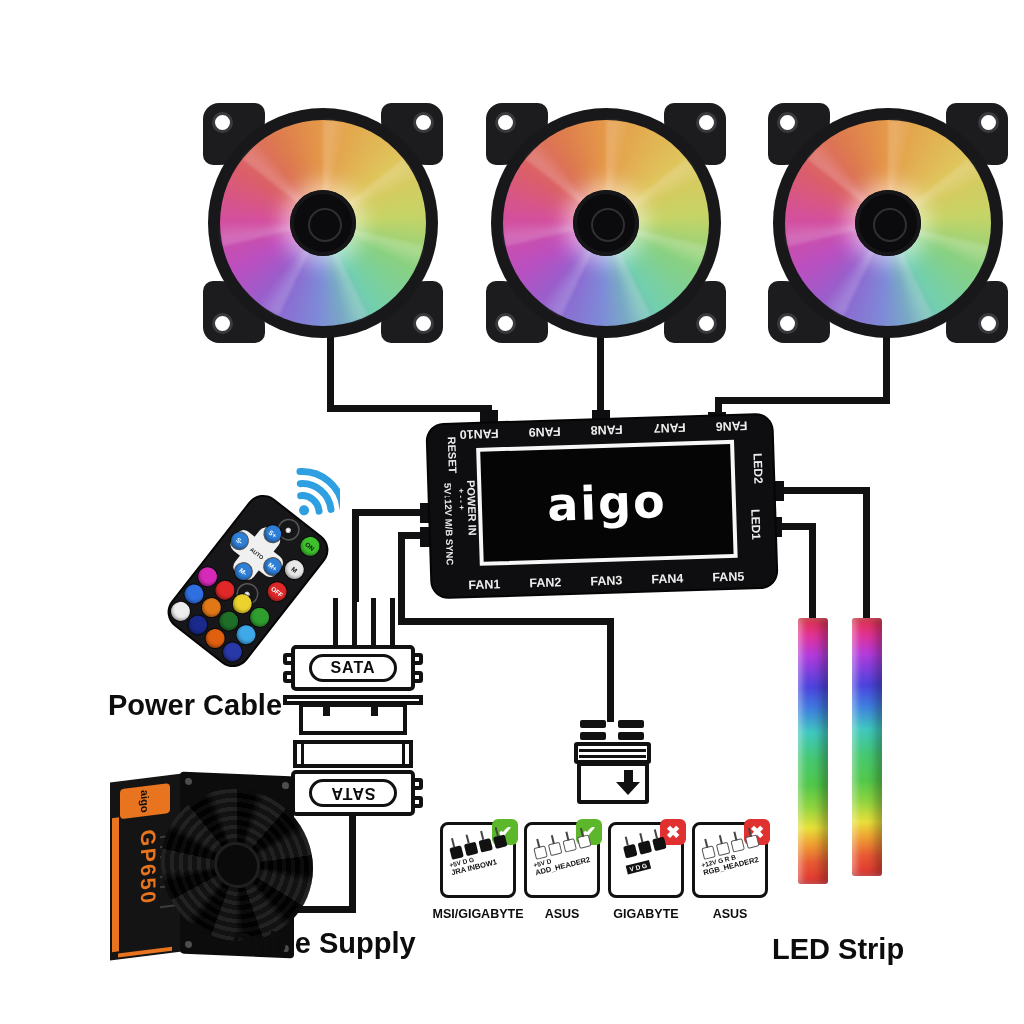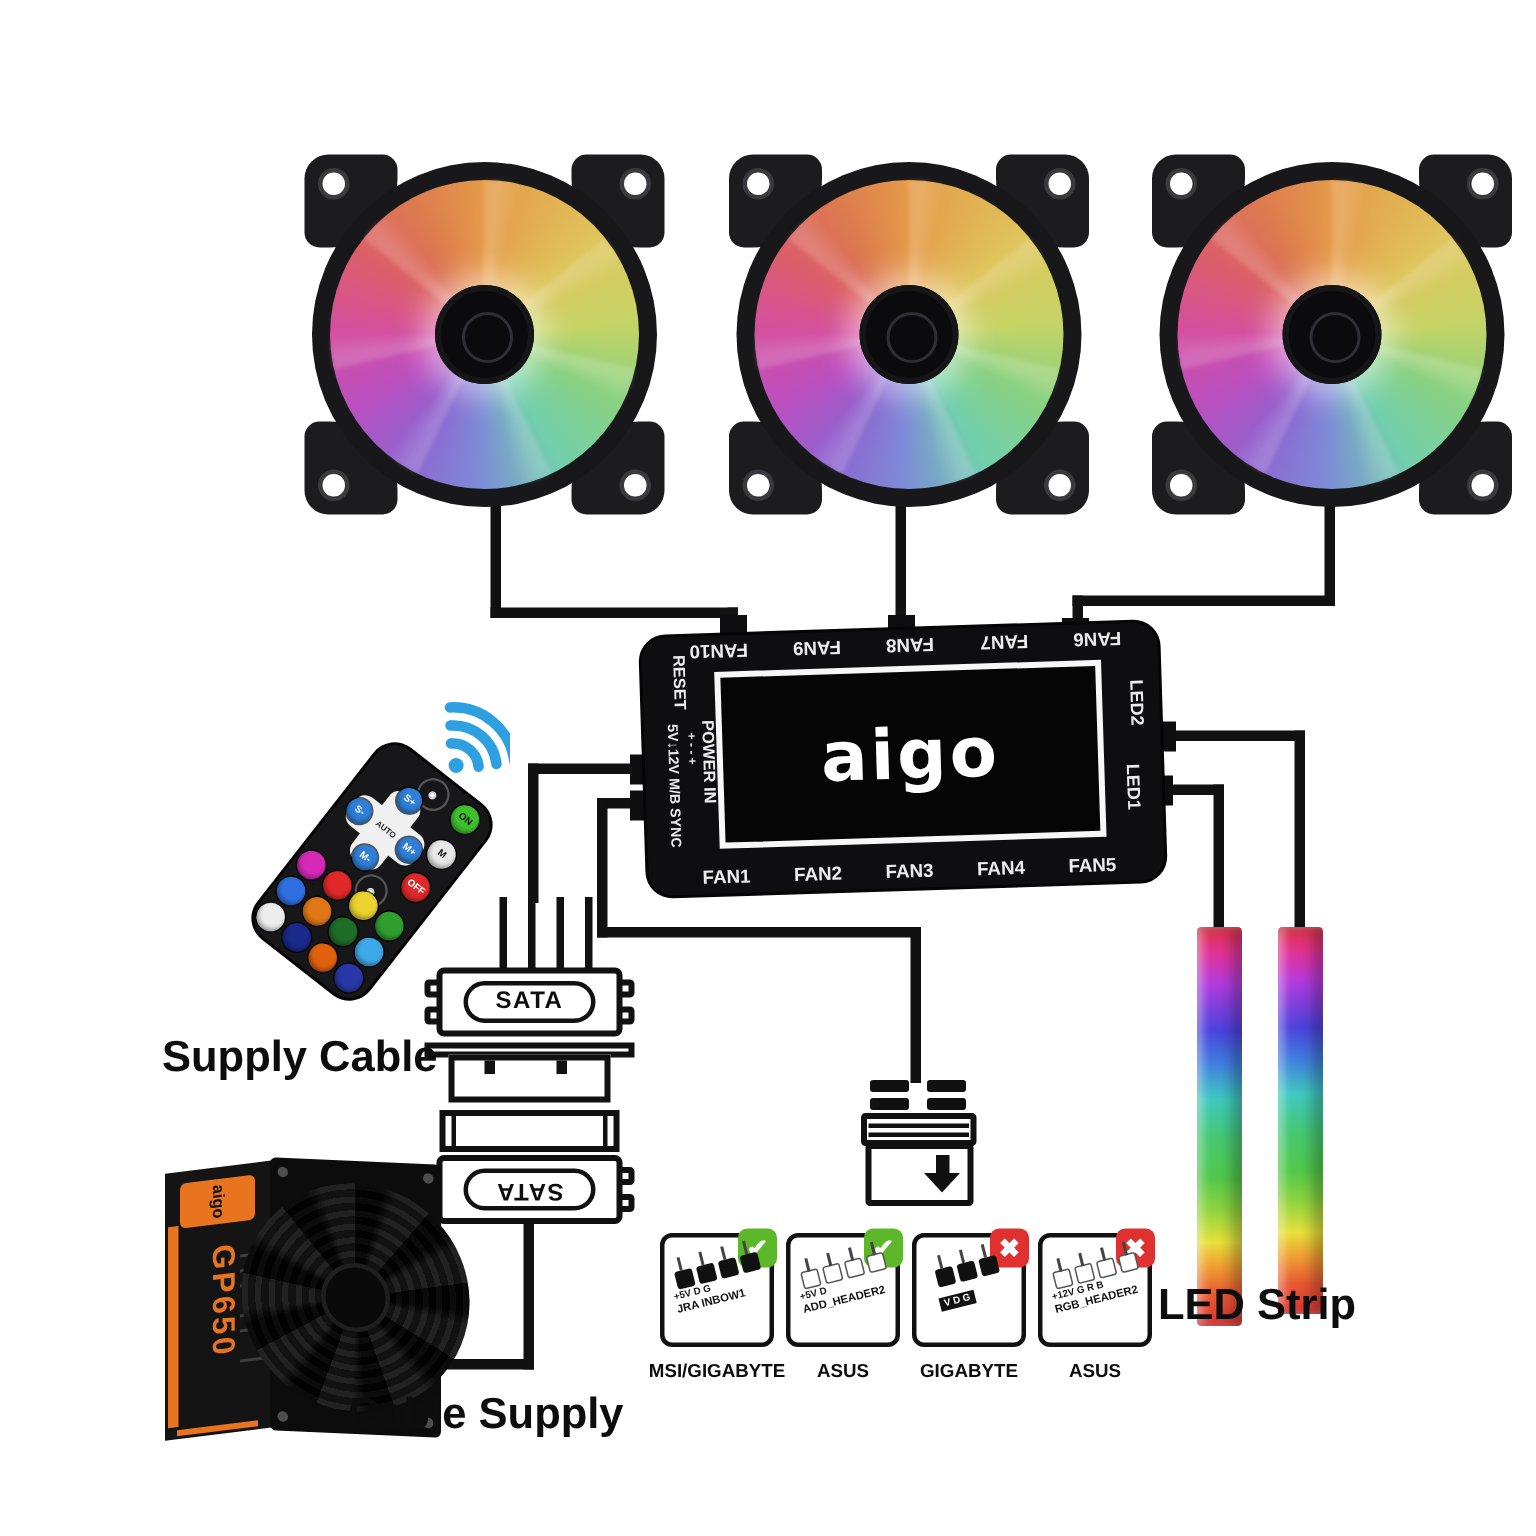--- a/index.html
+++ b/index.html
@@ -408,15 +408,15 @@
       <div class="fanswirl"></div>
       <div class="fancap"></div>
     </div>
     <div class="screw" style="left:5px;top:6px;"></div>
     <div class="screw" style="right:5px;top:6px;"></div>
     <div class="screw" style="left:5px;bottom:6px;"></div>
     <div class="screw" style="right:5px;bottom:6px;"></div>
   </div>
 </div>
 
-<div class="biglabel" style="left:108px;top:689px;">Supply Cable</div>
+<div class="biglabel" style="left:108px;top:689px;">Power Cable</div>
 <div class="biglabel" style="left:232px;top:927px;">Cable Supply</div>
-<div class="biglabel" style="left:772px;top:854px;">LED Strip</div>
+<div class="biglabel" style="left:772px;top:933px;">LED Strip</div>
 
 </body></html>

